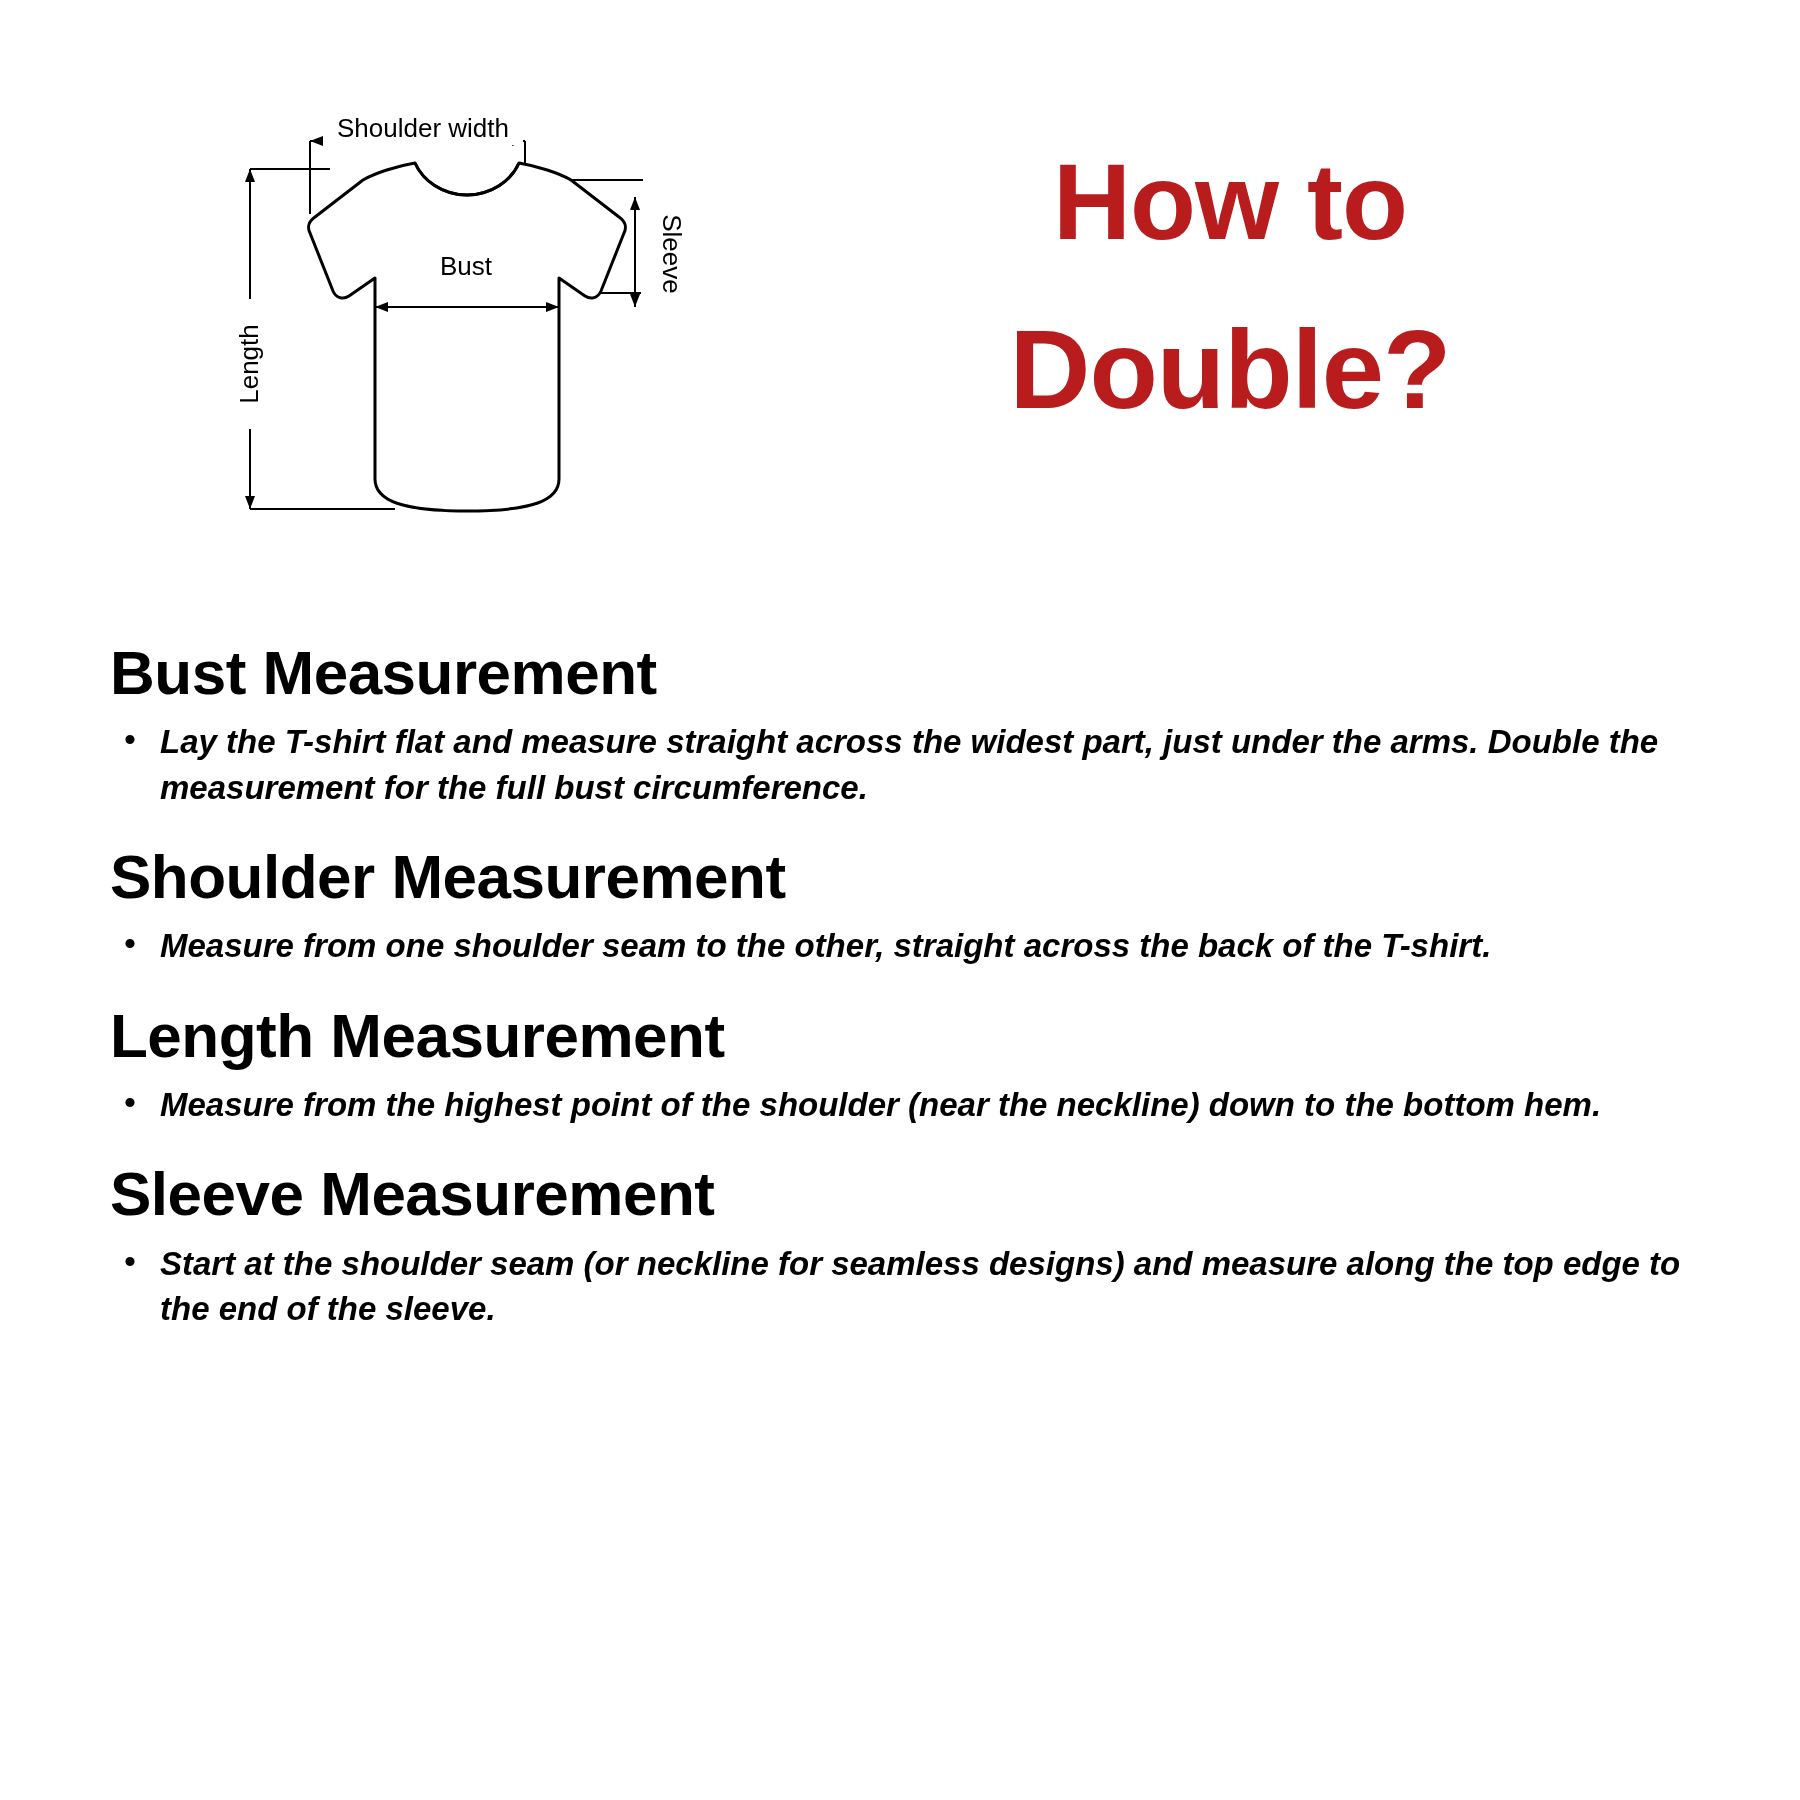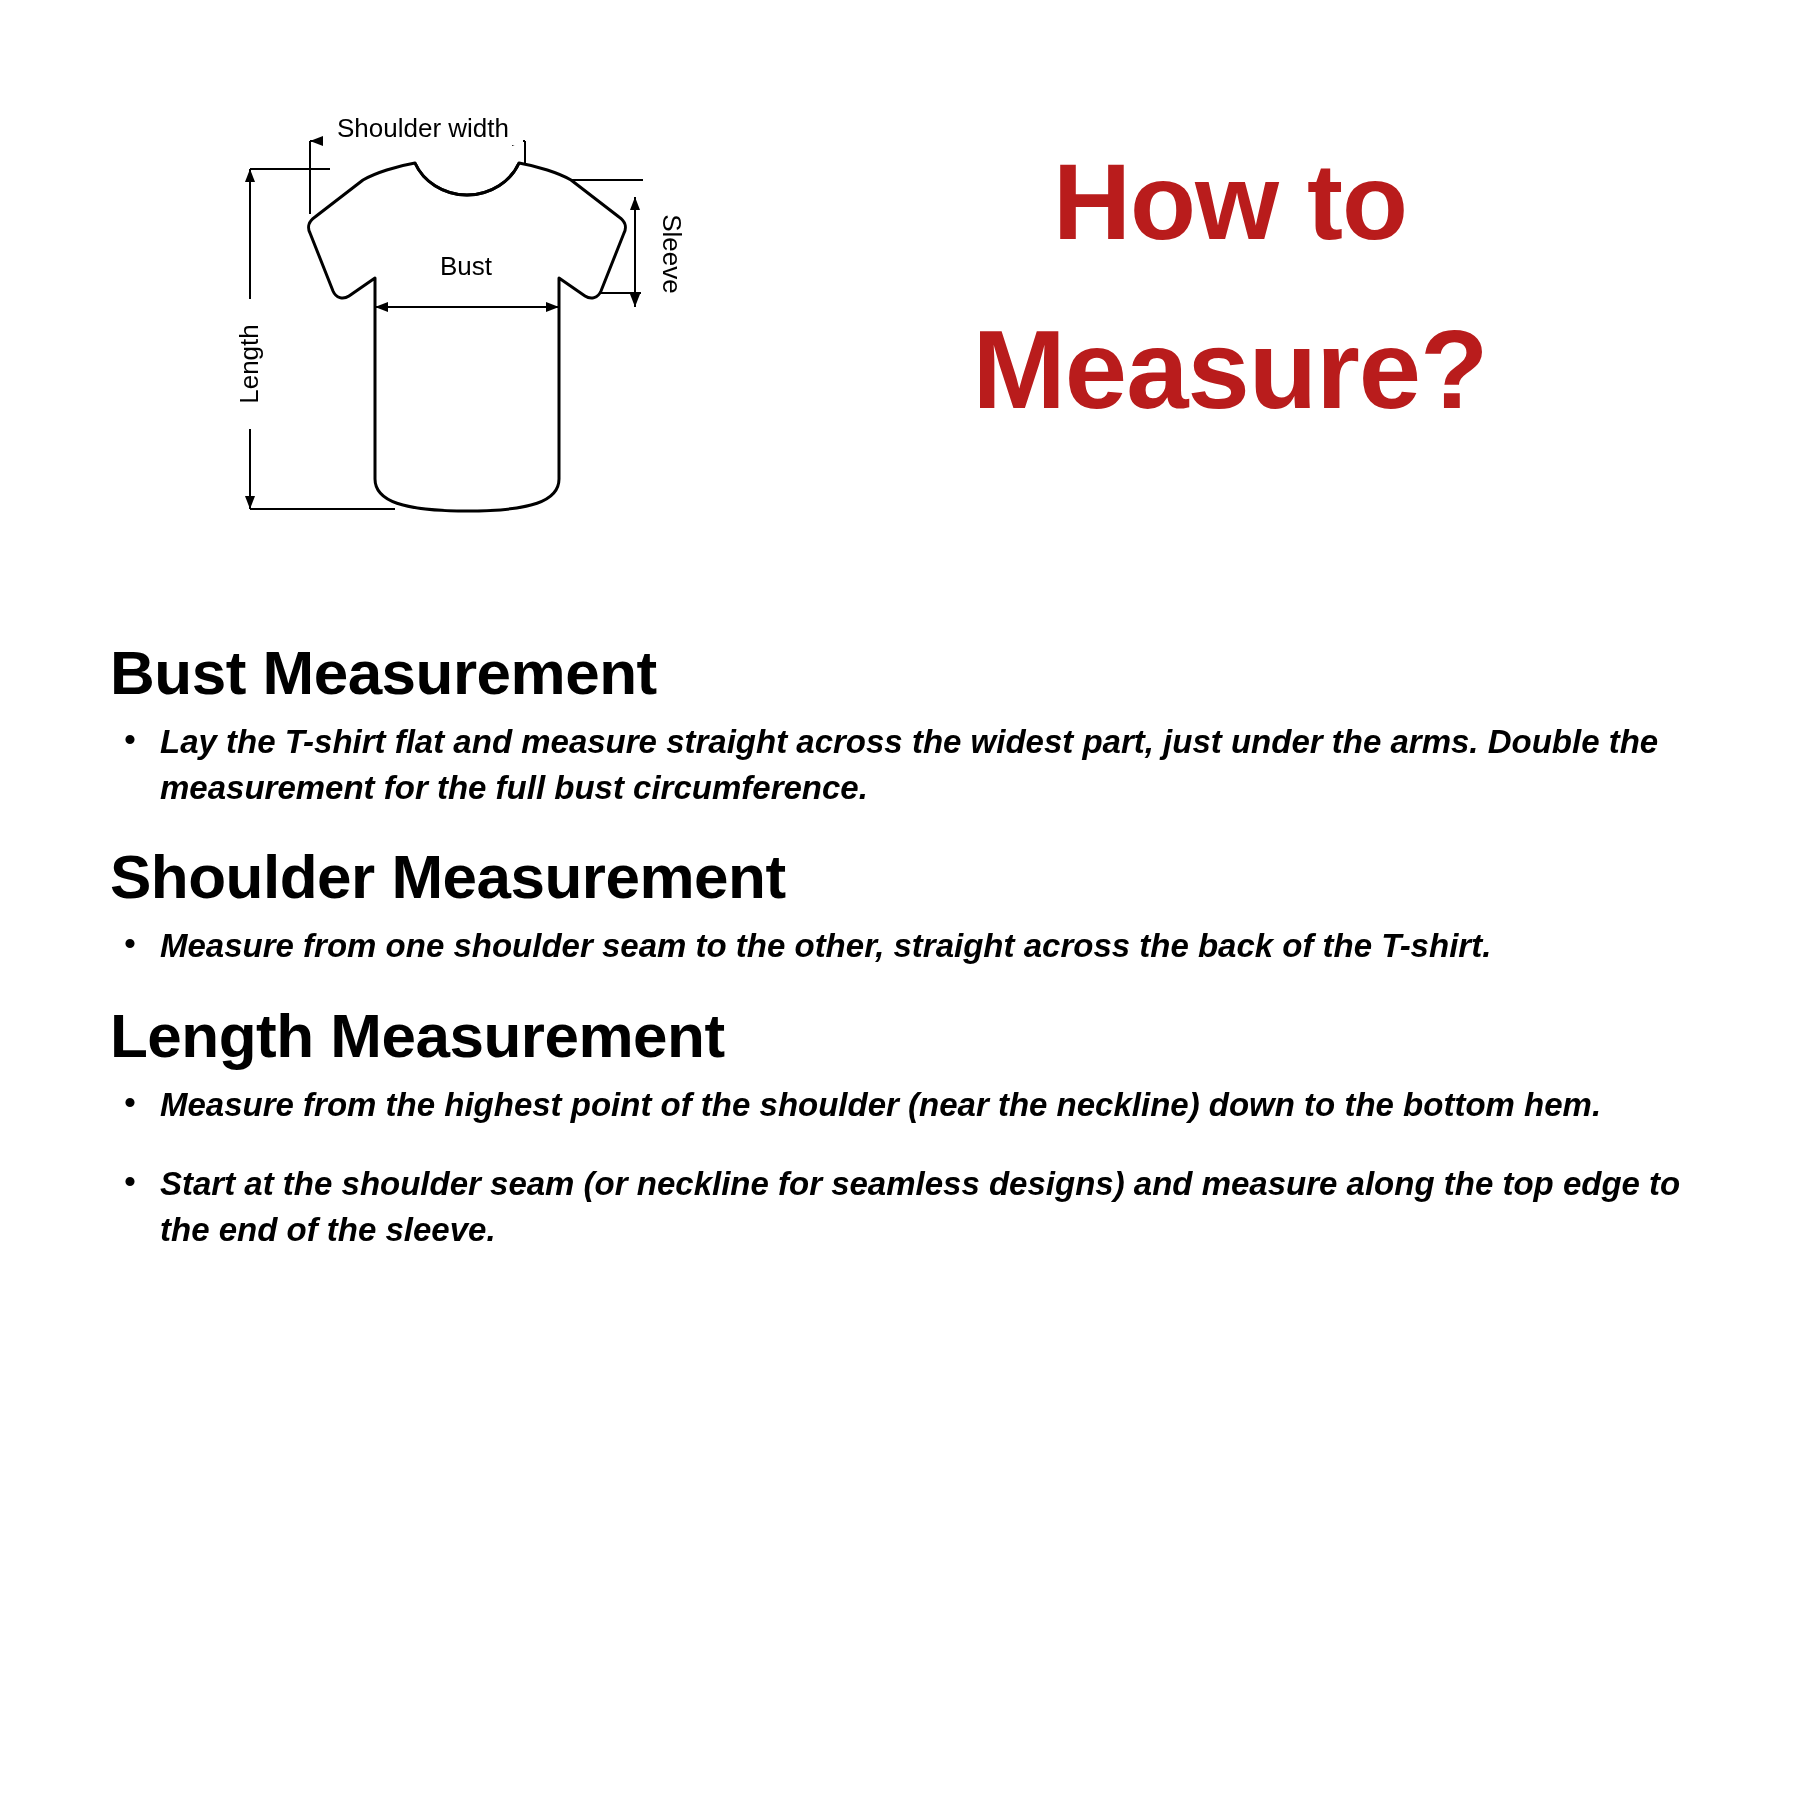--- a/index.html
+++ b/index.html
@@ -195,21 +195,21 @@
         </g>
         <polygon points="420,148 415,161 425,161" fill="#000"></polygon>
         <polygon points="420,258 415,245 425,245" fill="#000"></polygon>
         <rect x="426" y="150" width="34" height="110" fill="#ffffff"></rect>
         <text class="dlabel" x="448" y="205" text-anchor="middle" transform="rotate(90 448 205)">Sleeve</text>
       </svg>
     </div>
 
     <div class="title-block">
       <div class="title-line">How to</div>
-      <div class="title-line second">Measure?</div>
+      <div class="title-line second">Double?</div>
     </div>
   </div>
 
   <div class="content">
 
     <div class="section sec-bust">
       <h2 class="section-heading">Bust Measurement</h2>
       <ul class="bullets">
         <li> Lay the T-shirt flat and measure straight across the widest part, just under the arms. Double the measurement for the full bust circumference.</li>
       </ul>
@@ -223,19 +223,20 @@
     </div>
 
     <div class="section sec-length">
       <h2 class="section-heading">Length Measurement</h2>
       <ul class="bullets">
         <li>Measure from the highest point of the shoulder (near the neckline) down to the bottom hem.</li>
       </ul>
     </div>
 
     <div class="section sec-sleeve">
+      <h2 class="section-heading">Sleeve Measurement</h2>
       <ul class="bullets">
         <li>Start at the shoulder seam (or neckline for seamless designs) and measure along the top edge to the end of the sleeve.</li>
       </ul>
     </div>
 
   </div>
 </div>
 
 </body></html>

